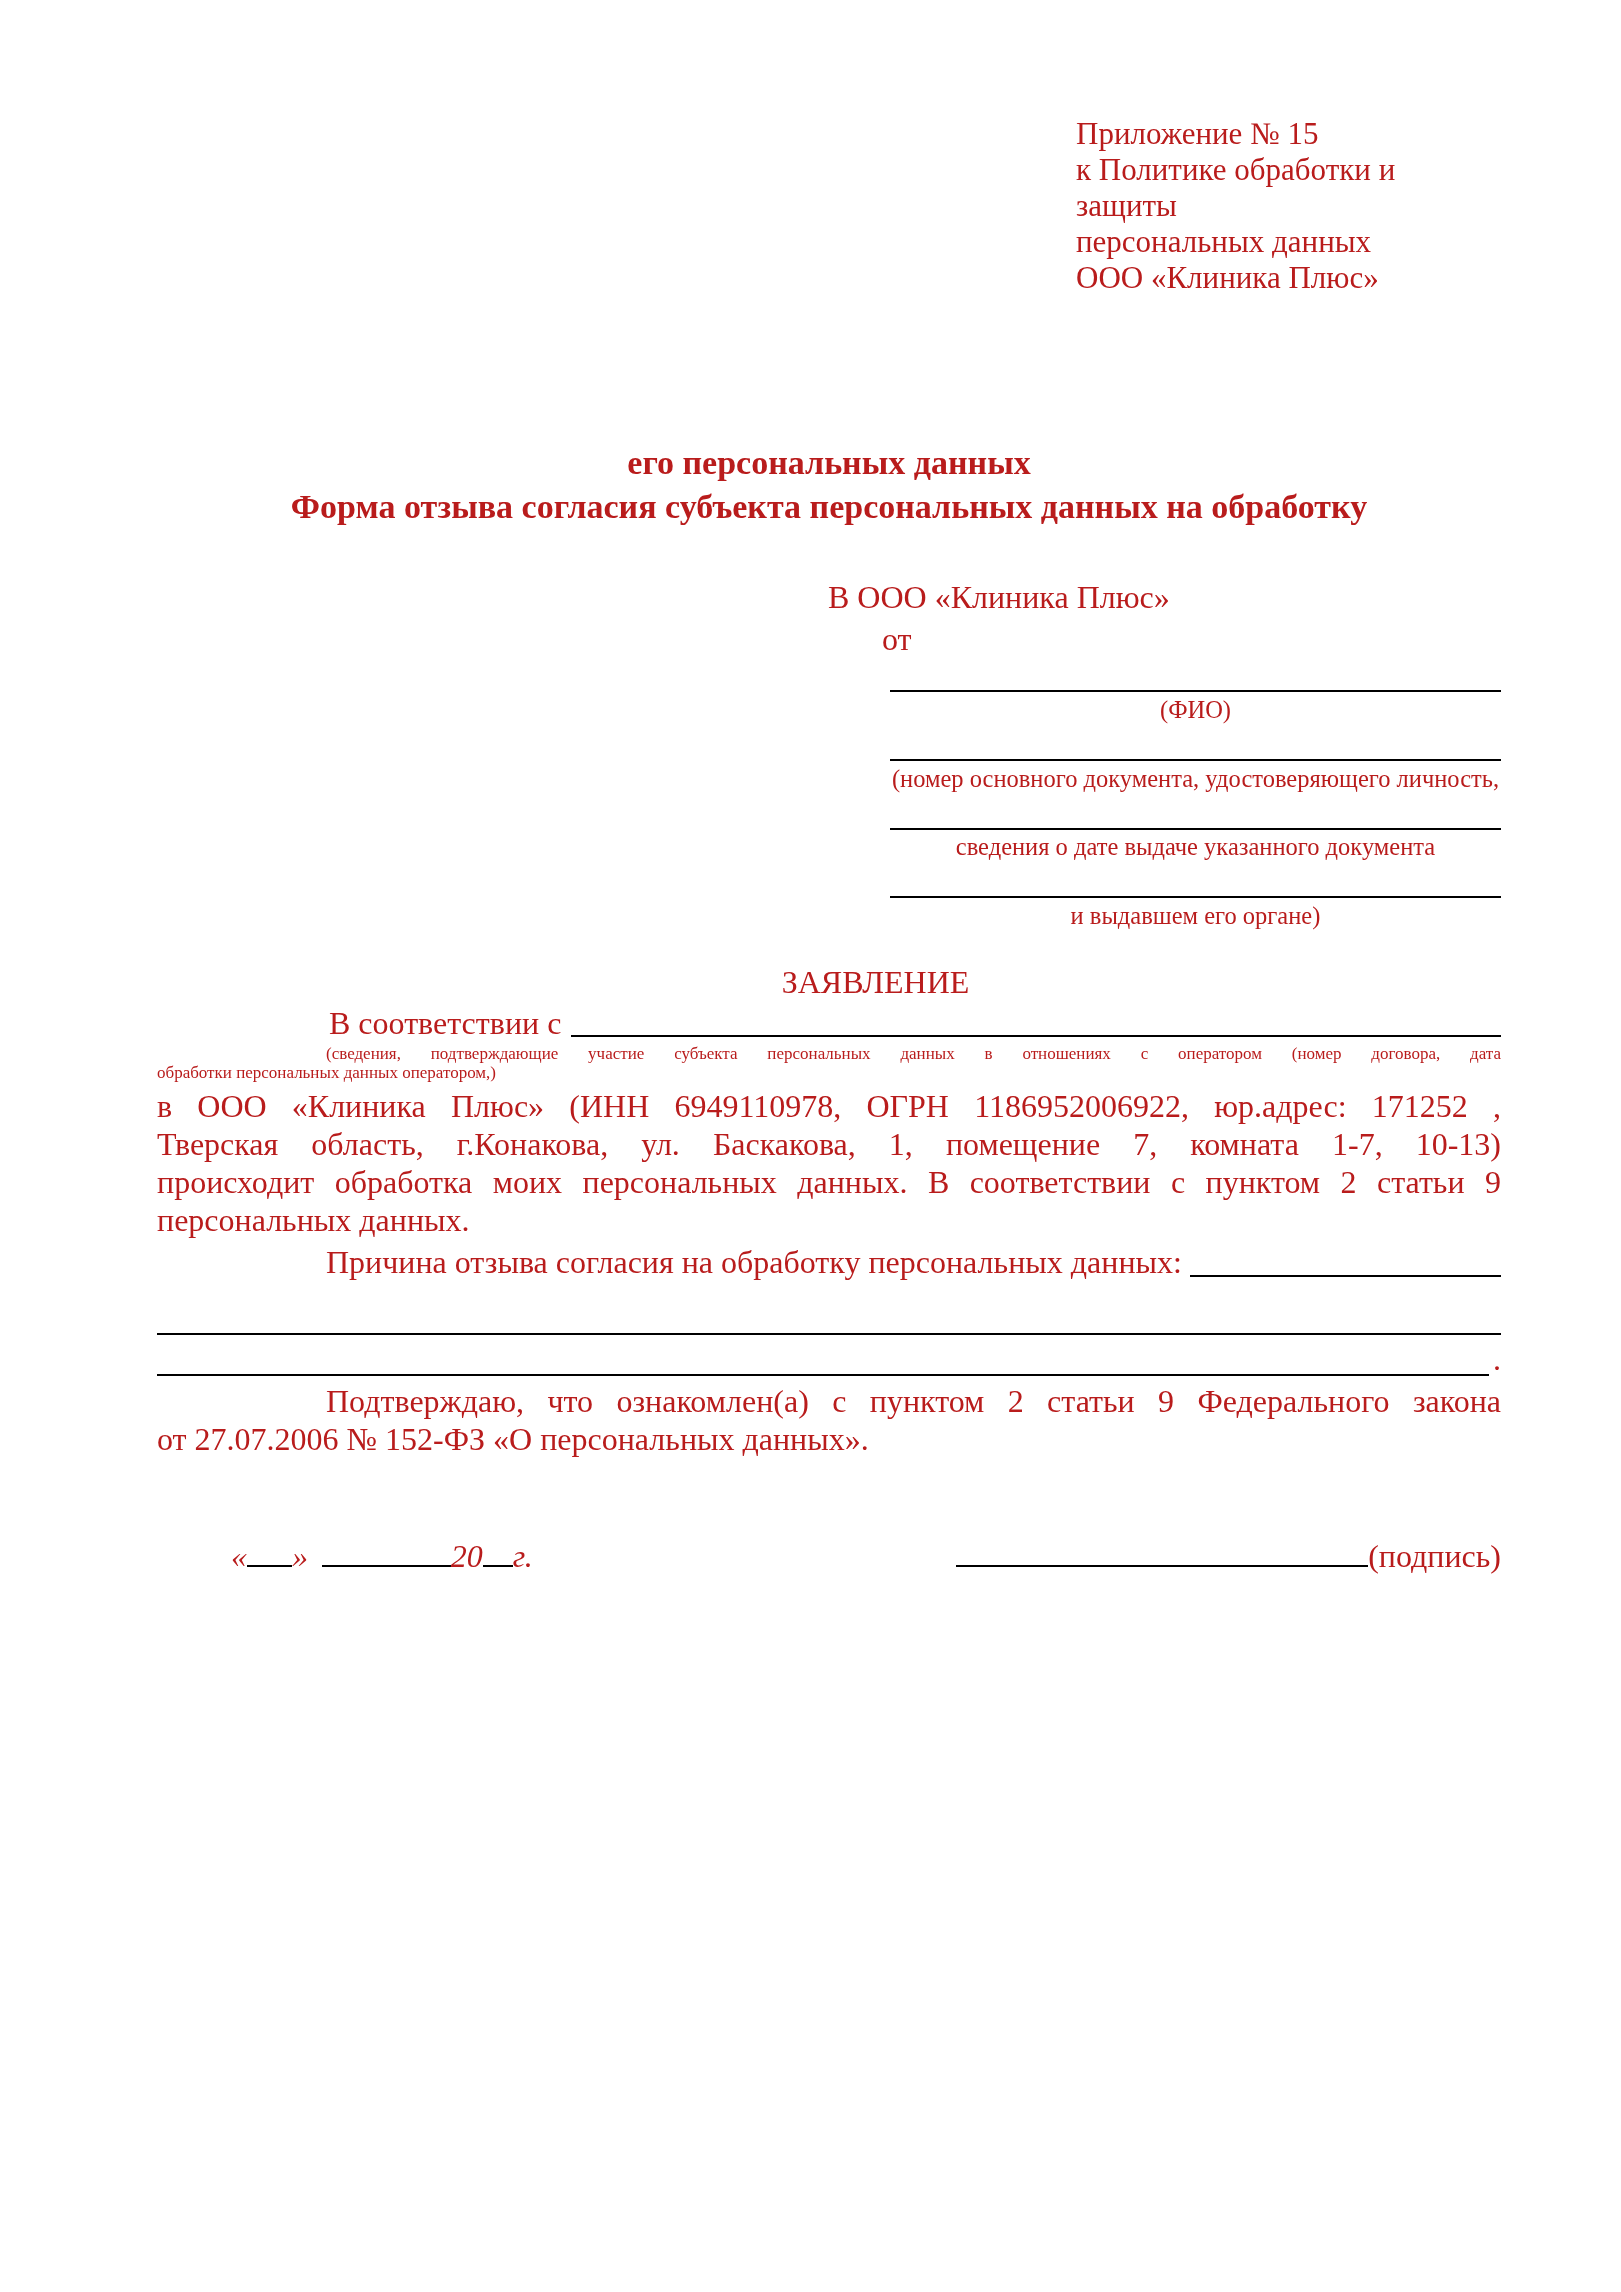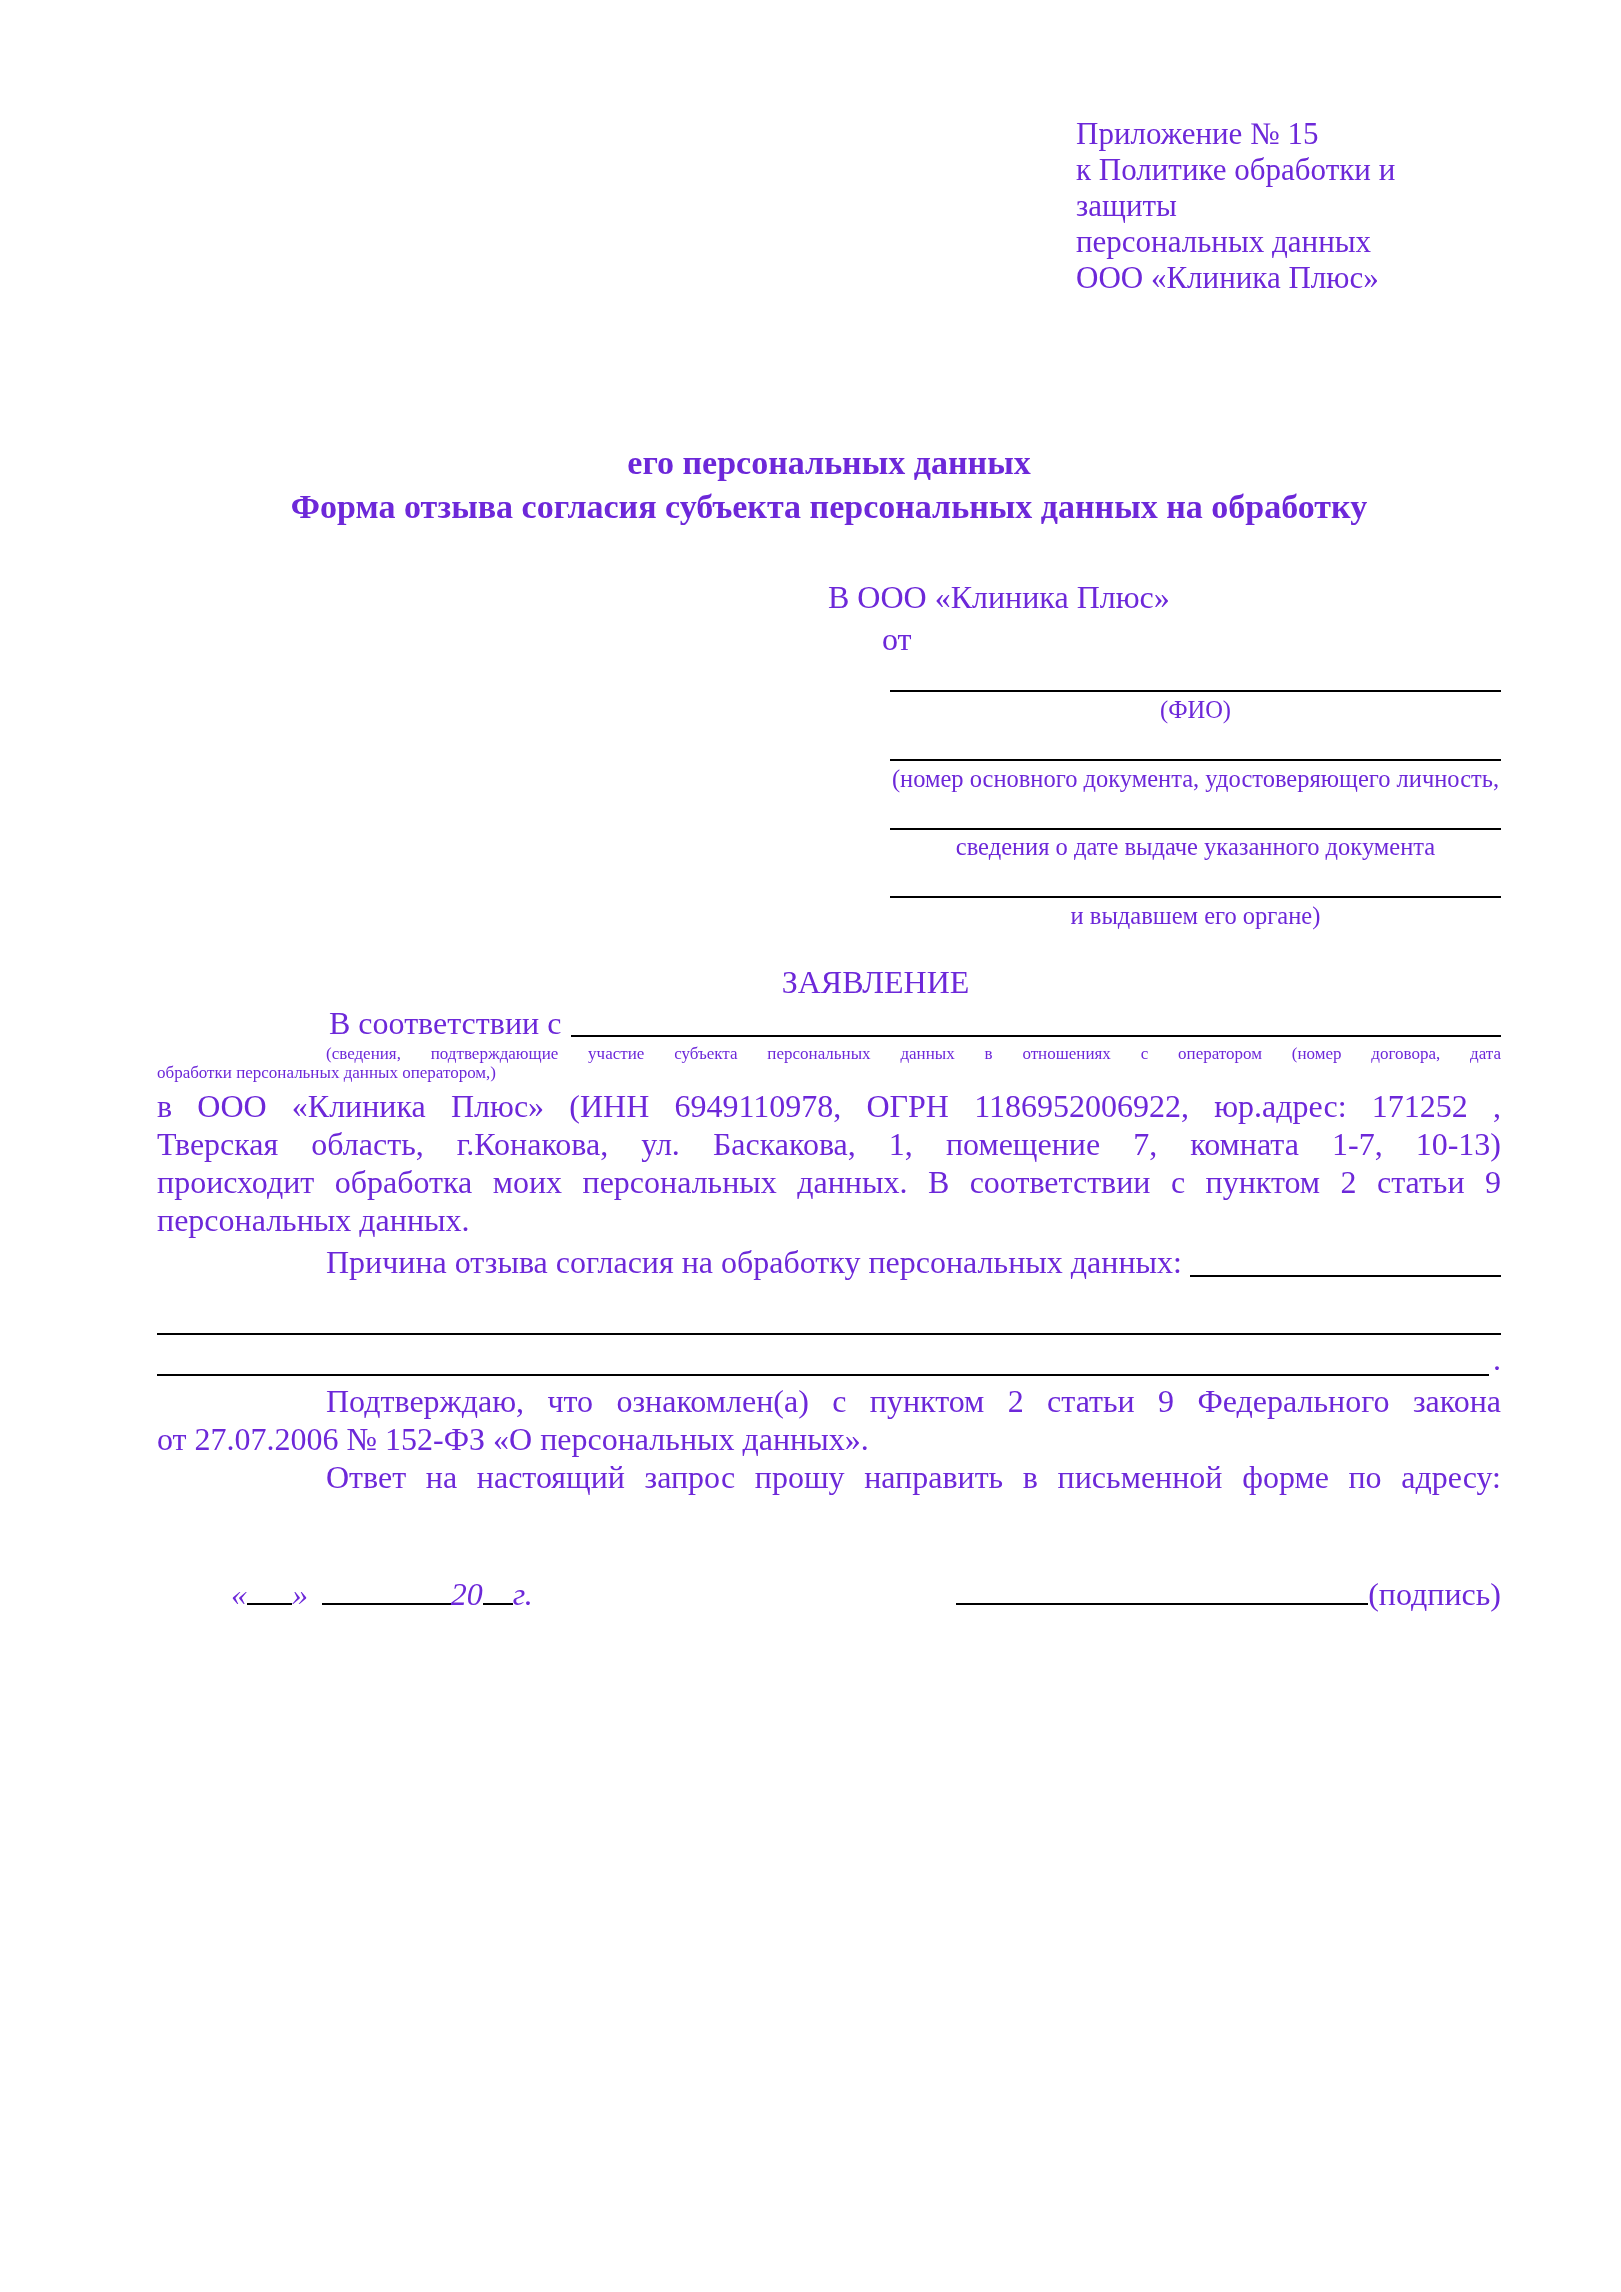--- a/index.html
+++ b/index.html
@@ -6,21 +6,21 @@
     margin: 0;
     padding: 0;
     background: #ffffff;
   }
   .page {
     position: relative;
     width: 1621px;
     height: 1938px;
     margin: 0 auto;
     background: #ffffff;
-    color: #6d28d9;
+    color: #b91c1c;
     font-family: "Liberation Serif", "DejaVu Serif", serif;
     font-size: 32px;
     line-height: 1.2;
     overflow: hidden;
   }
   .content {
     padding: 116px 120px 0 157px; 
   }
 
   
@@ -202,21 +202,20 @@
     <div class="flex-row blank-row">
       <span class="fill"></span>
       <span class="dot">.</span>
     </div>
 
     <div class="confirm-para">
       <div class="jline first">Подтверждаю, что ознакомлен(а) с пунктом 2 статьи 9 Федерального закона</div>
       <div class="jline last">от 27.07.2006 № 152-ФЗ «О персональных данных».</div>
     </div>
 
-    <div class="reply-line">Ответ на настоящий запрос прошу направить в письменной форме по адресу:</div>
 
     <div class="sig-row">
       <div class="sig-date">
         <span>«</span><span class="u u-day"></span><span>»</span><span class="u u-month"></span><span>20</span><span class="u u-year"></span><span>г.</span>
       </div>
       <div class="sig-right">
         <span class="u u-sign"></span><span>(подпись)</span>
       </div>
     </div>
 

